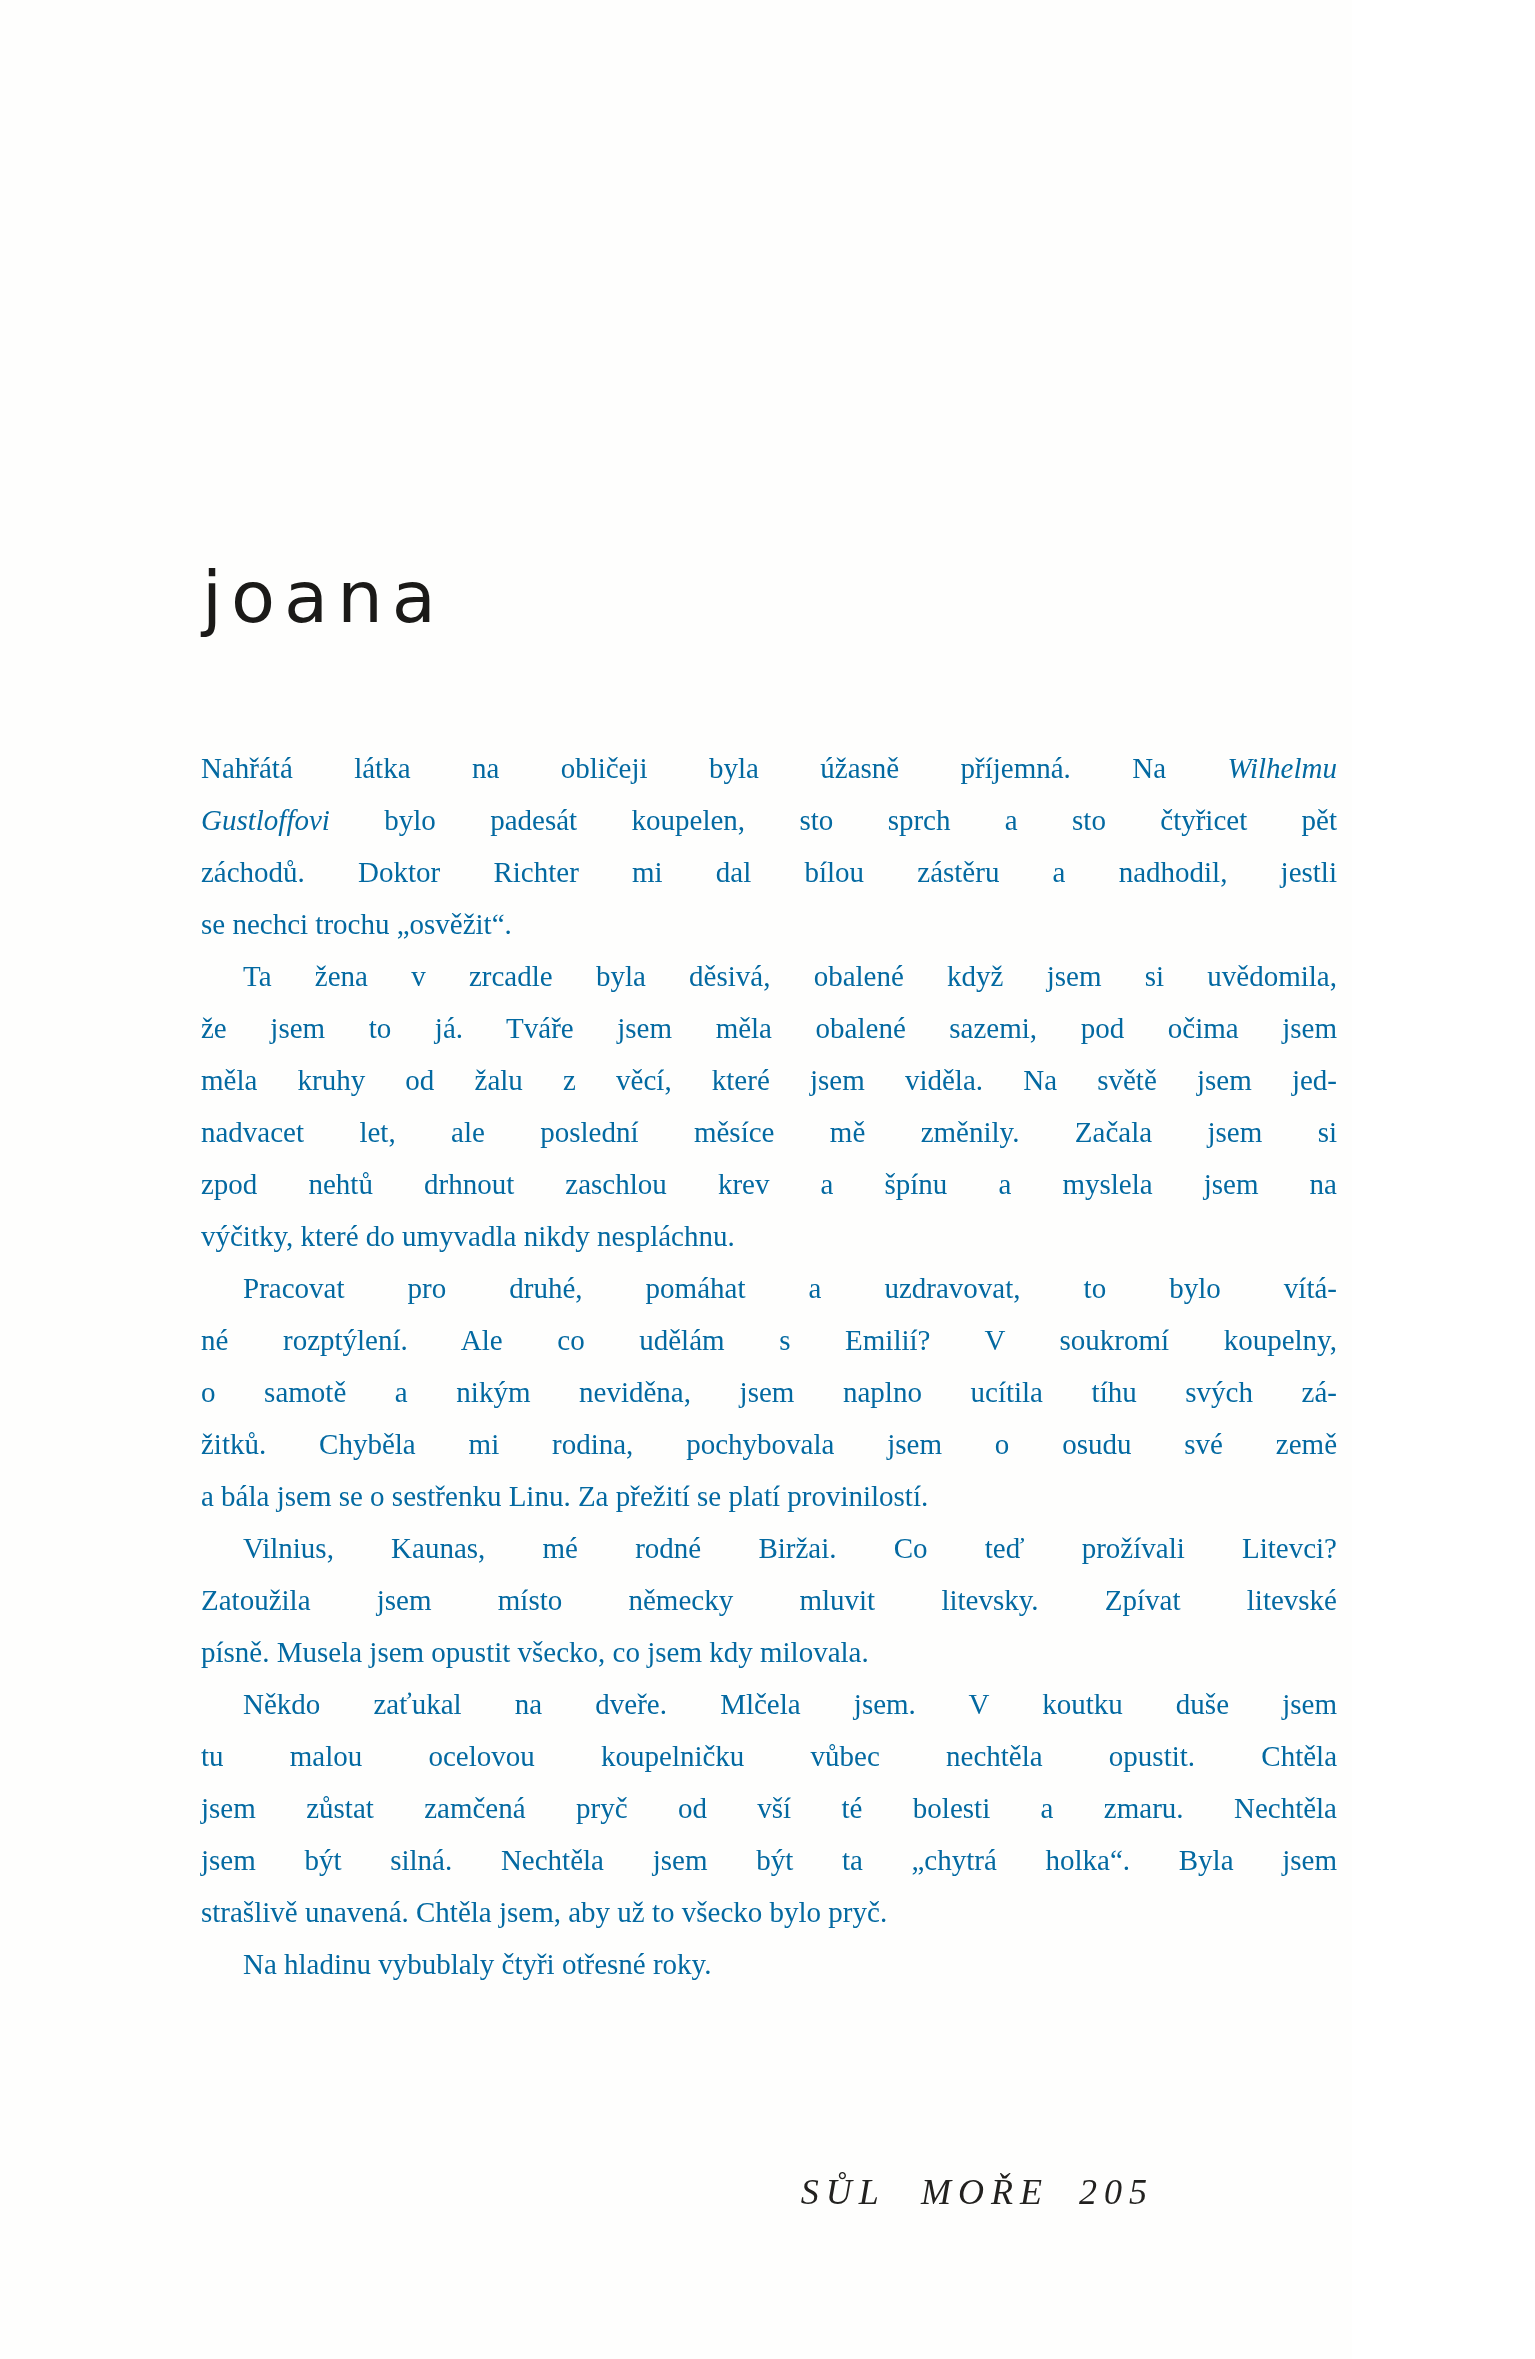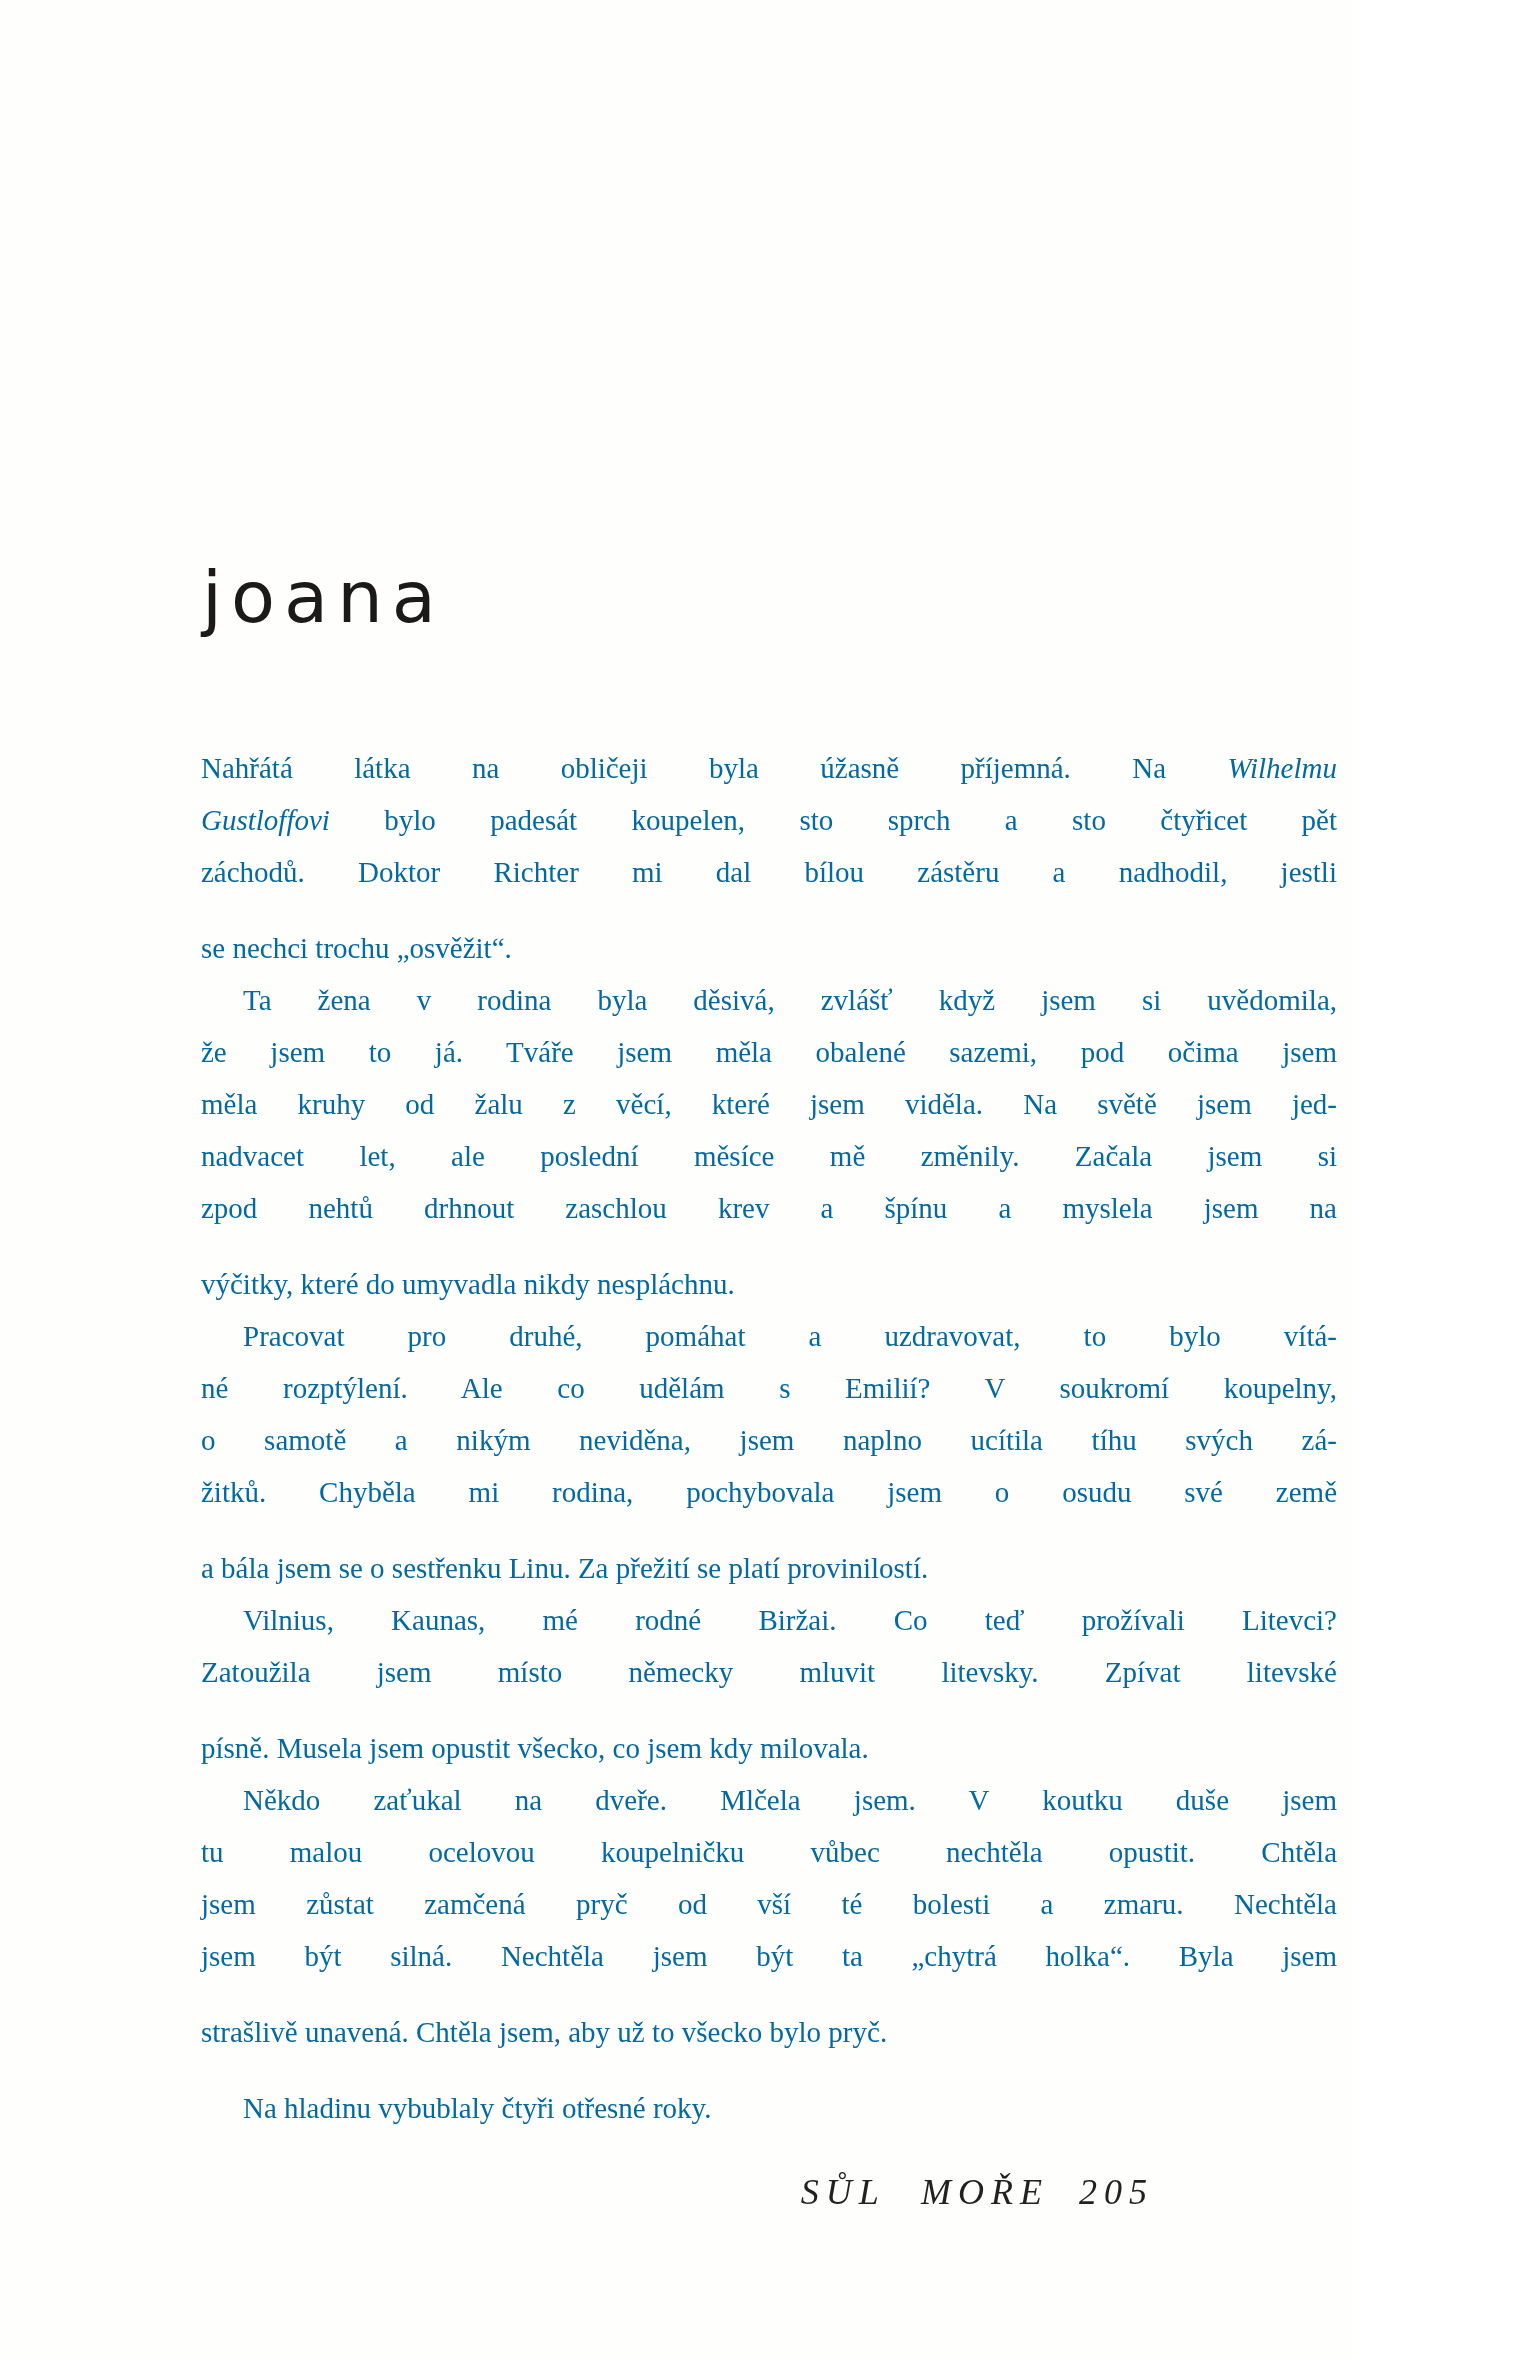--- a/index.html
+++ b/index.html
@@ -31,21 +31,21 @@
   }
   .para { margin: 0; padding: 0; }
   .line {
     height: 52px;
     line-height: 52px;
     font-size: 29px;
     text-align: justify;
     text-align-last: justify;
     color: #0369a1;
   }
-  .line.last { text-align-last: left; margin-top: 24px; }
+  .line.last { text-align-last: left; }
   .line.indent { text-indent: 42px; }
   .it { font-style: italic; }
   .running-footer {
     position: absolute;
     top: 2171px;
     right: 198px;
     font-size: 36px;
     font-style: italic;
     line-height: 1.2;
     letter-spacing: 7px;
@@ -63,21 +63,21 @@
   <div class="chapter-title">joana</div>
 
   <div class="text-block">
       <div class="para">
         <div class="line"><span>Nahřátá látka na obličeji byla úžasně příjemná. Na </span><span class="it">Wilhelmu</span></div>
         <div class="line"><span class="it">Gustloffovi</span><span> bylo padesát koupelen, sto sprch a sto čtyřicet pět</span></div>
         <div class="line"><span>záchodů. Doktor Richter mi dal bílou zástěru a nadhodil, jestli</span></div>
         <div class="line last"><span>se nechci trochu „osvěžit“.</span></div>
       </div>
       <div class="para">
-        <div class="line indent"><span>Ta žena v rodina byla děsivá, zvlášť když jsem si uvědomila,</span></div>
+        <div class="line indent"><span>Ta žena v zrcadle byla děsivá, obalené když jsem si uvědomila,</span></div>
         <div class="line"><span>že jsem to já. Tváře jsem měla obalené sazemi, pod očima jsem</span></div>
         <div class="line"><span>měla kruhy od žalu z věcí, které jsem viděla. Na světě jsem jed-</span></div>
         <div class="line"><span>nadvacet let, ale poslední měsíce mě změnily. Začala jsem si</span></div>
         <div class="line"><span>zpod nehtů drhnout zaschlou krev a špínu a myslela jsem na</span></div>
         <div class="line last"><span>výčitky, které do umyvadla nikdy nespláchnu.</span></div>
       </div>
       <div class="para">
         <div class="line indent"><span>Pracovat pro druhé, pomáhat a uzdravovat, to bylo vítá-</span></div>
         <div class="line"><span>né rozptýlení. Ale co udělám s Emilií? V soukromí koupelny,</span></div>
         <div class="line"><span>o samotě a nikým neviděna, jsem naplno ucítila tíhu svých zá-</span></div>

